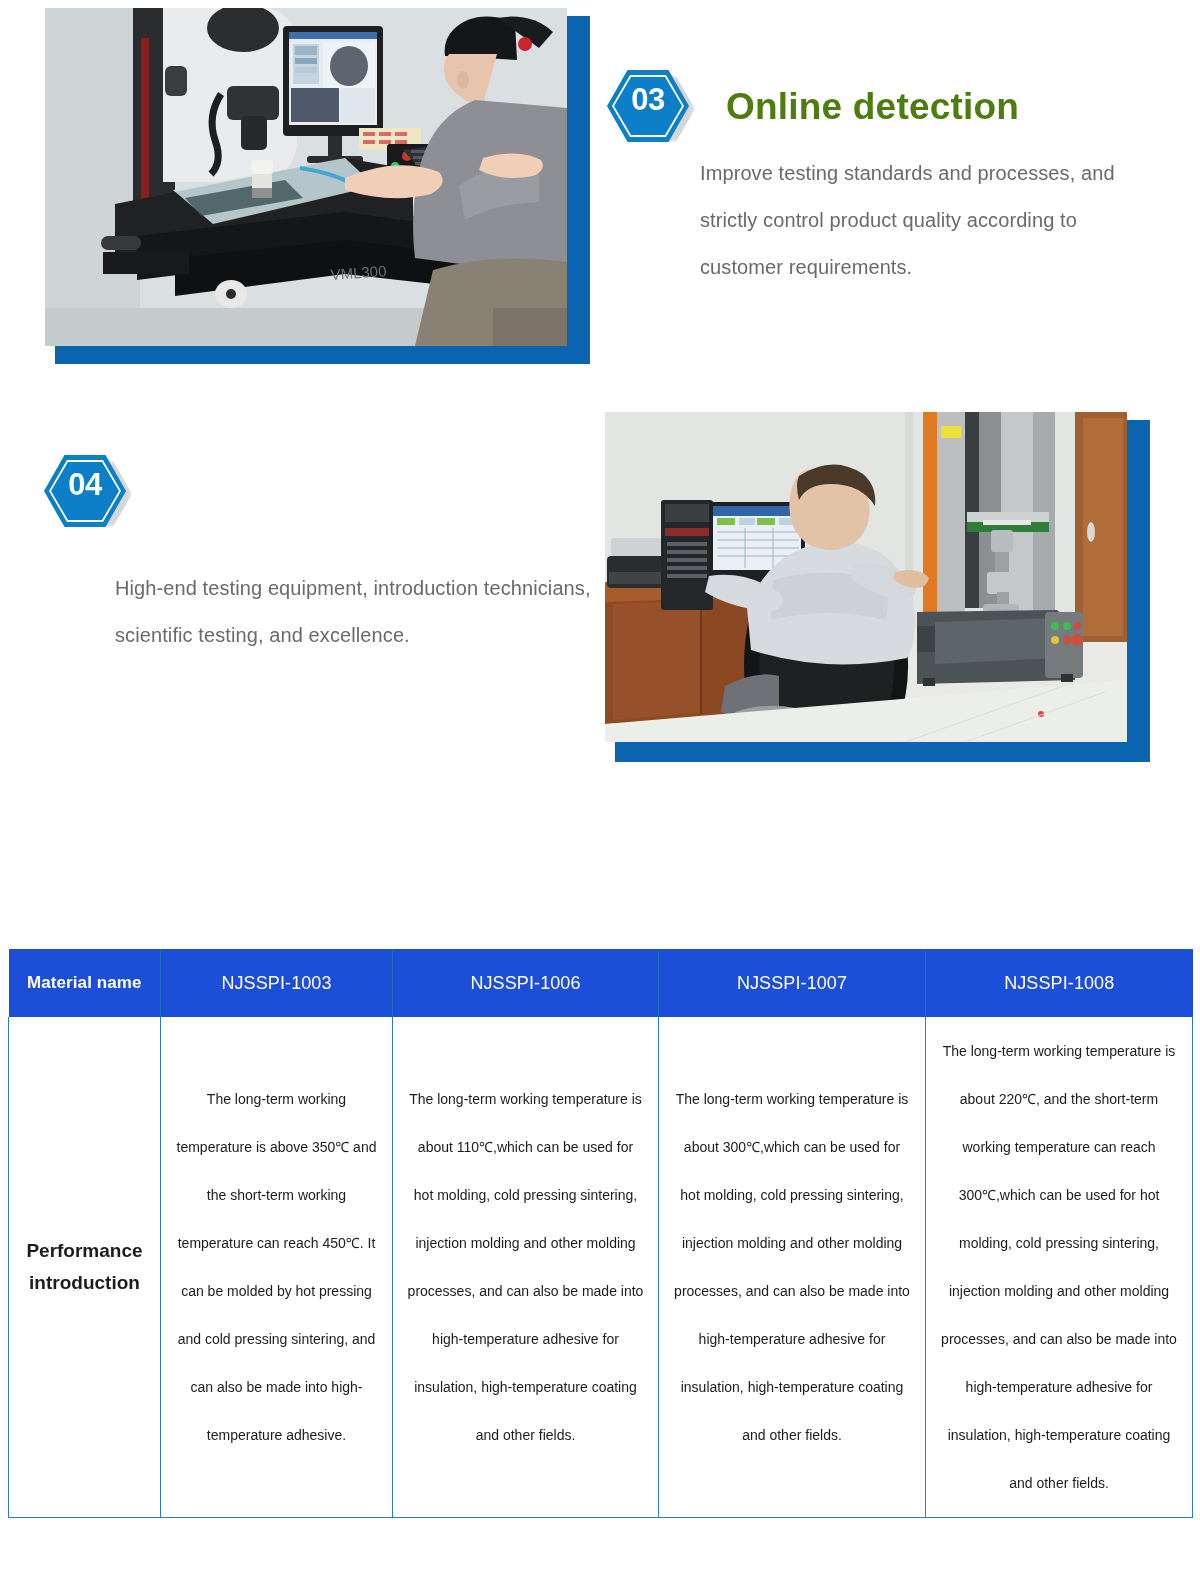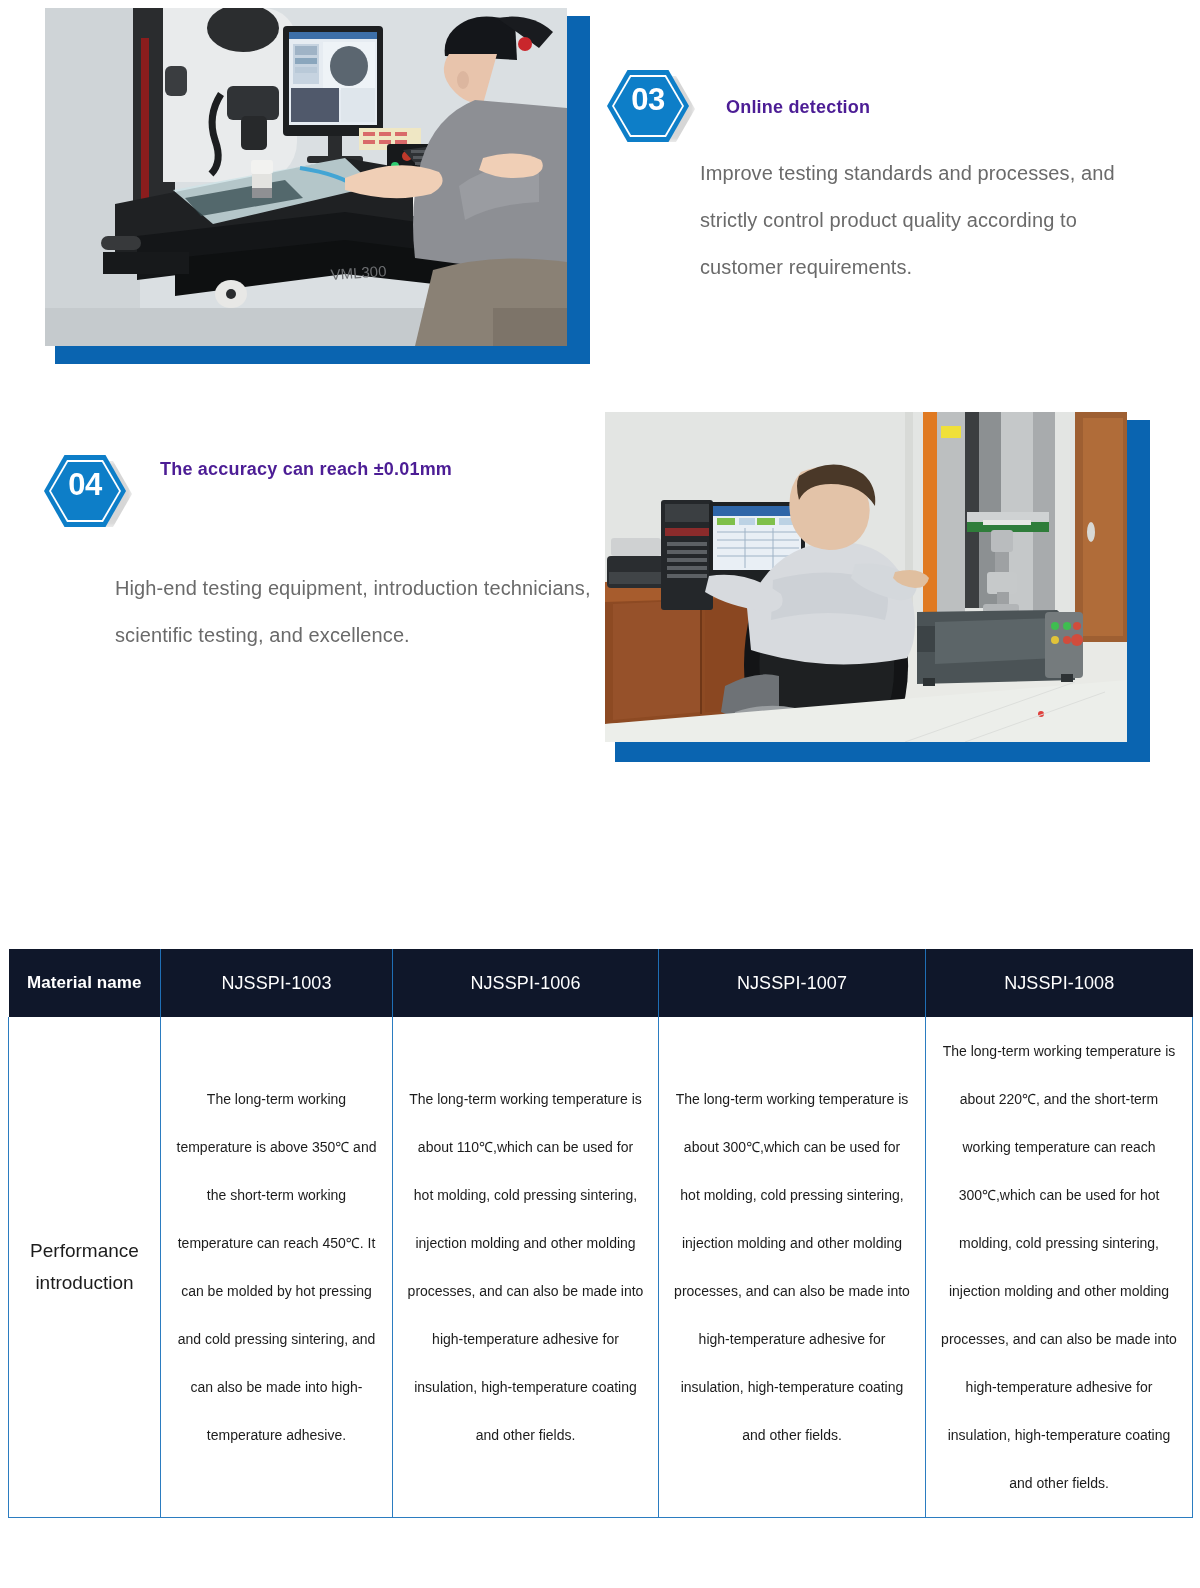--- a/index.html
+++ b/index.html
@@ -75,22 +75,22 @@
     font-weight: bold;
     letter-spacing: -0.5px;
     line-height: 1;
     z-index: 3;
     padding-bottom: 1px;
   }
 
   
   .feature-title {
     position: absolute;
-    color: #4c1d95;
-    font-size: 18px;
+    color: #4d7c0f;
+    font-size: 37px;
     font-weight: bold;
     line-height: 44px;
     letter-spacing: .2px;
   }
   .feature-body {
     position: absolute;
     color: #6a6a6a;
     font-size: 20px;
     line-height: 47px;
     letter-spacing: .1px;
@@ -111,21 +111,21 @@
 
   
   .table {
     position: absolute;
     left: 8px; top: 949px;
     width: 1184px;
     border-collapse: collapse;
     table-layout: fixed;
   }
   .table th {
-    background: #0f172a;
+    background: #1d4ed8;
     color: #ffffff;
     font-size: 18px;
     font-weight: normal;
     height: 68px;
     border-right: 1px solid #1f6fb5;
     vertical-align: middle;
     text-align: center;
     letter-spacing: .1px;
   }
   .table th:last-child { border-right: none; }
@@ -134,21 +134,21 @@
     border: 1px solid #2b7cc0;
     border-top: none;
     vertical-align: middle;
     text-align: center;
     color: #1c1c1c;
     font-size: 14px;
     line-height: 48px;
     padding: 10px 14px;
   }
   .table td.rowlabel {
-    font-weight: normal;
+    font-weight: bold;
     font-size: 19px;
     line-height: 32px;
     border-left: 1px solid #2b7cc0;
   }
   .col-0 { width: 152px; }
   .col-1 { width: 232px; }
   .col-2 { width: 266px; }
   .col-3 { width: 267px; }
   .col-4 { width: 267px; }
 </style>
@@ -252,21 +252,20 @@
   <div class="feature-title" id="title03">Online detection</div>
   <div class="feature-body" id="body03">Improve testing standards and processes, and strictly control product quality according to customer requirements.</div>
 
   <div class="hex-badge" id="hex04">
     <div class="hex-shadow"></div>
     <div class="hex-outer"></div>
     <div class="hex-inner-line"></div>
     <div class="hex-inner-fill"></div>
     <span class="hex-num">04</span>
   </div>
-  <div class="feature-title" id="title04">The accuracy can reach ±0.01mm</div>
   <div class="feature-body" id="body04">High-end testing equipment, introduction technicians, scientific testing, and excellence.</div>
 
   <div class="photo-frame" id="photo2-wrap">
     <div class="blue-plate" id="photo2-plate"></div>
     <div class="photo" id="photo2">
       <svg class="scene" viewBox="0 0 522 330" preserveAspectRatio="none">
         <rect x="0" y="0" width="522" height="330" fill="#e7e8e6"></rect>
         <rect x="0" y="0" width="522" height="216" fill="#e3e5e3"></rect>
         <rect x="0" y="216" width="522" height="114" fill="#e9eae6"></rect>
 

